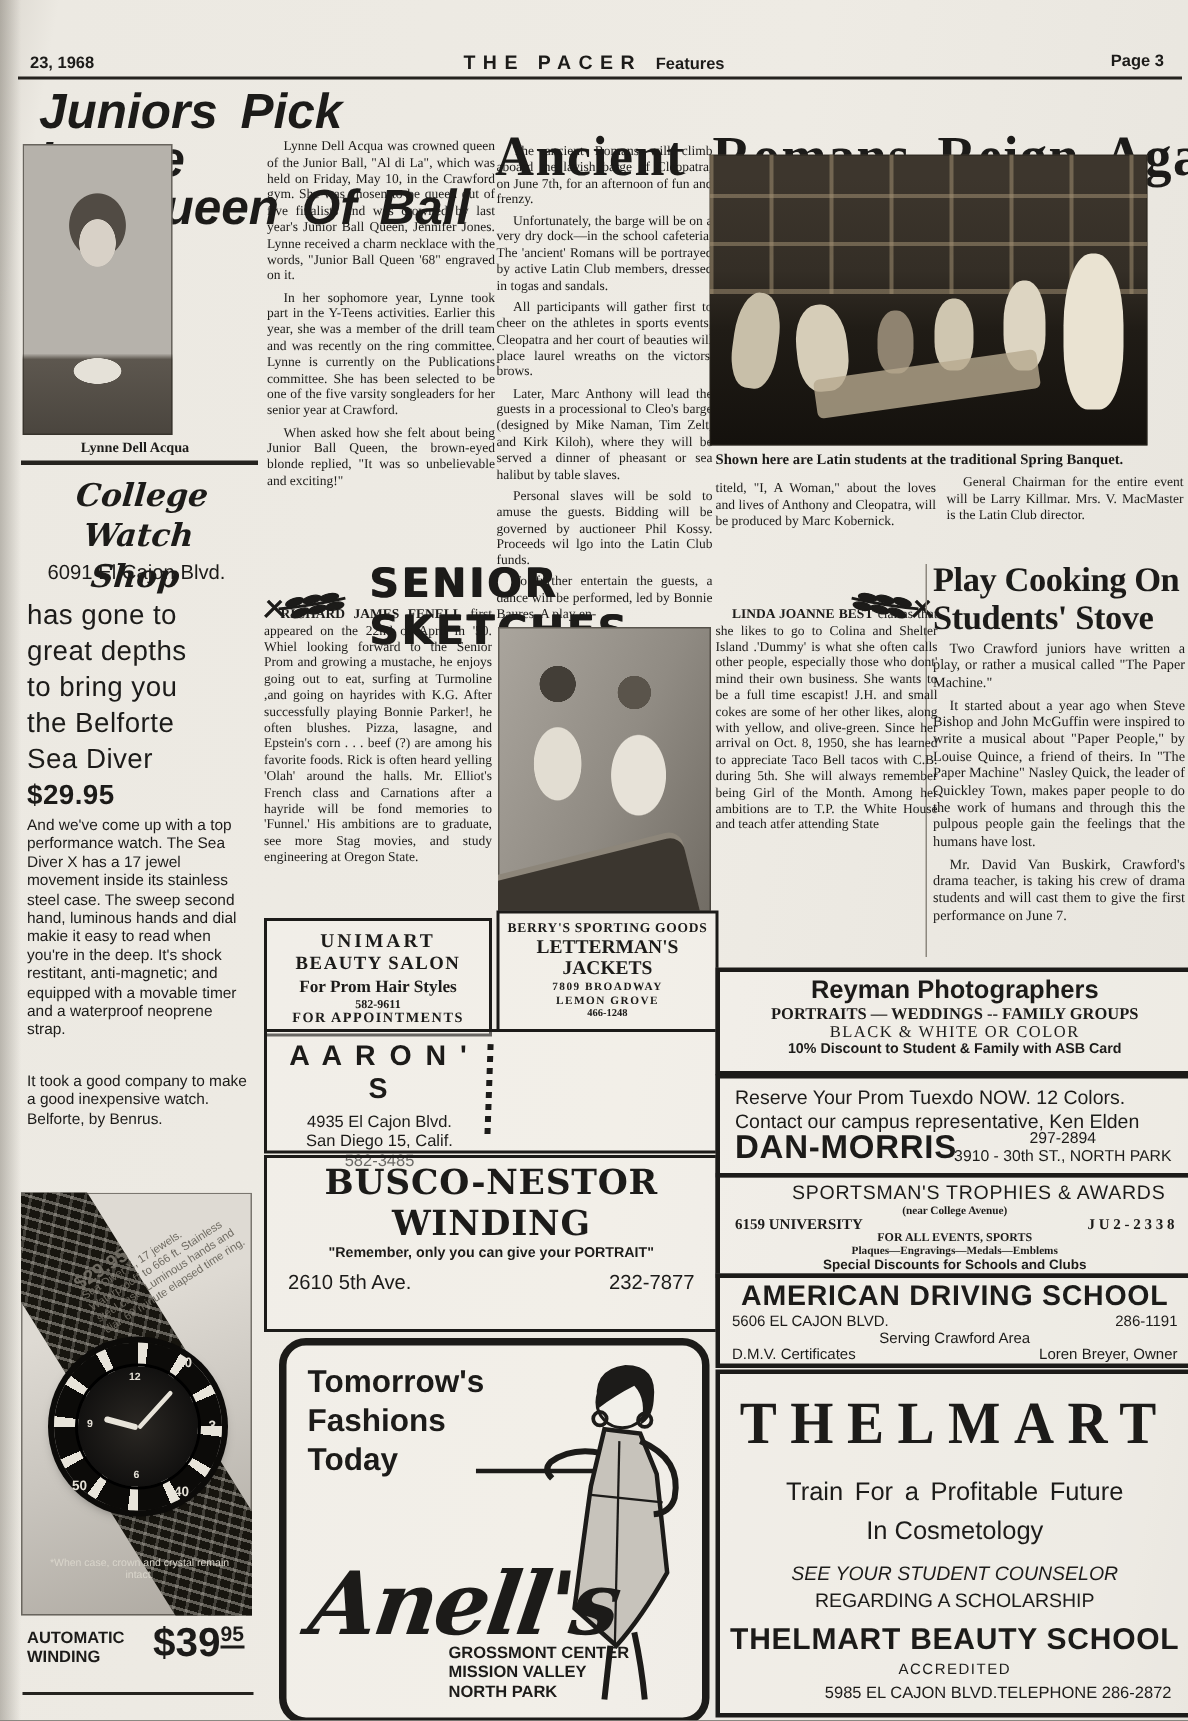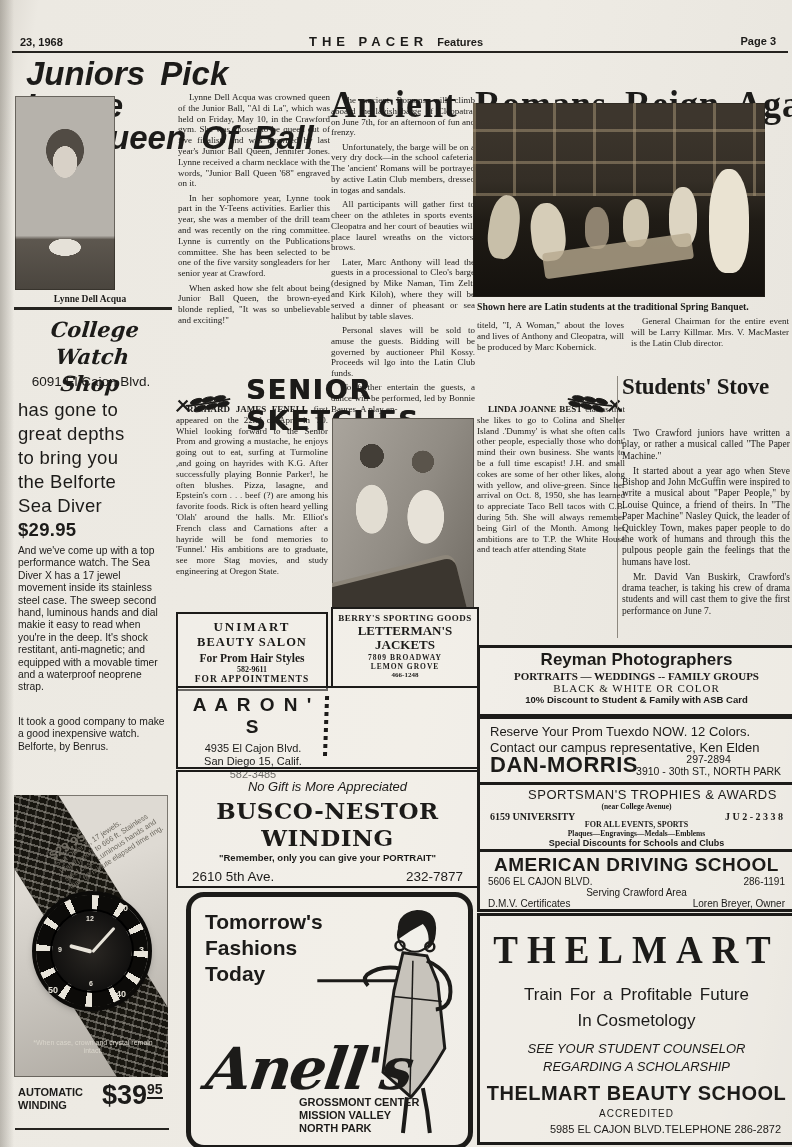--- a/index.html
+++ b/index.html
@@ -207,20 +207,21 @@
         <ellipse cx="37" cy="7" rx="7" ry="2.8" transform="rotate(-14 37 7)"></ellipse>
         <ellipse cx="50" cy="5.5" rx="7" ry="2.8" transform="rotate(-10 50 5.5)"></ellipse>
         <ellipse cx="28" cy="17" rx="7" ry="2.8" transform="rotate(-22 28 17)"></ellipse>
         <ellipse cx="41" cy="14.5" rx="7" ry="2.8" transform="rotate(-16 41 14.5)"></ellipse>
         <ellipse cx="54" cy="12" rx="7" ry="2.8" transform="rotate(-12 54 12)"></ellipse>
       </g>
     </svg>
   </div>
 
   <div class="abs hl-play" style="left:622px;top:374px;width:170px;">
+    <div>Play Cooking On</div>
     <div>Students' Stove</div>
   </div>
   <div class="abs news" style="left:622px;top:428px;width:168px;font-size:9.5px;">
     <p>Two Crawford juniors have written a play, or rather a musical called "The Paper Machine."</p>
     <p>It started about a year ago when Steve Bishop and John McGuffin were inspired to write a musical about "Paper People," by Louise Quince, a friend of theirs. In "The Paper Machine" Nasley Quick, the leader of Quickley Town, makes paper people to do the work of humans and through this the pulpous people gain the feelings that the humans have lost.</p>
     <p>Mr. David Van Buskirk, Crawford's drama teacher, is taking his crew of drama students and will cast them to give the first performance on June 7.</p>
   </div>
   <div class="vline" style="left:617px;top:376px;height:262px;"></div>
 
   <div class="abs news" style="left:176px;top:404px;width:152px;">
@@ -254,21 +255,20 @@
     <div class="abs ctr" style="left:6px;top:6px;width:138px;">
       <div class="sans b" style="font-size:19px;letter-spacing:2px;">A A R O N ' S</div>
       <div class="sans" style="font-size:11px;margin-top:4px;line-height:13px;">4935 El Cajon Blvd.</div>
       <div class="sans" style="font-size:11px;line-height:13px;">San Diego 15, Calif.</div>
       <div class="sans" style="font-size:11px;line-height:13px;">582-3485</div>
     </div>
     <div class="squig" style="left:146px;top:8px;height:62px;"></div>
   </div>
 
   <div class="box ctr" style="left:176px;top:770px;width:299px;height:114px;">
-    <div class="sans" style="font-style:italic;font-size:13px;margin-top:7px;">No Gift is More Appreciated</div>
     <div style="font-family:'DejaVu Serif',serif;font-weight:bold;font-size:23px;margin-top:3px;letter-spacing:.5px;">BUSCO-NESTOR WINDING</div>
     <div class="sans b" style="font-size:9.5px;margin-top:1px;">"Remember, only you can give your PORTRAIT"</div>
     <div class="sans" style="display:flex;justify-content:space-between;padding:6px 14px 0;font-size:13.5px;">
       <span>2610 5th Ave.</span>
       <span>232-7877</span>
     </div>
   </div>
 
   <div class="box" style="left:186px;top:892px;width:277px;height:248px;border-width:5px;border-radius:18px;">
     <div class="abs sans b" style="left:14px;top:12px;font-size:21px;line-height:26px;">
@@ -337,21 +337,21 @@
       <span>D.M.V. Certificates</span>
       <span>Loren Breyer, Owner</span>
     </div>
   </div>
 
   <div class="box box3 ctr" style="left:477px;top:913px;width:313px;height:226px;">
     <div class="thel-name" style="margin-top:12px;">THELMART</div>
     <div class="sans" style="font-size:17px;margin-top:14px;word-spacing:3px;">Train For a Profitable Future</div>
     <div class="sans" style="font-size:17px;margin-top:6px;">In Cosmetology</div>
     <div class="sans" style="font-style:italic;font-size:13px;margin-top:10px;">SEE YOUR STUDENT COUNSELOR</div>
-    <div class="sans" style="font-style:italic;font-size:13px;margin-top:3px;">REGARDING A SCHOLARSHIP</div>
+    <div class="sans" style="font-size:13px;margin-top:3px;">REGARDING A SCHOLARSHIP</div>
     <div class="sans b" style="font-size:20px;margin-top:8px;letter-spacing:.5px;">THELMART BEAUTY SCHOOL</div>
     <div class="sans" style="font-size:10px;margin-top:3px;letter-spacing:1px;">ACCREDITED</div>
     <div class="sans" style="display:flex;justify-content:flex-end;padding:4px 12px 0;font-size:11px;">
       <span>5985 EL CAJON BLVD.</span>
       <span>TELEPHONE 286-2872</span>
     </div>
   </div>
 
 </div>
 

